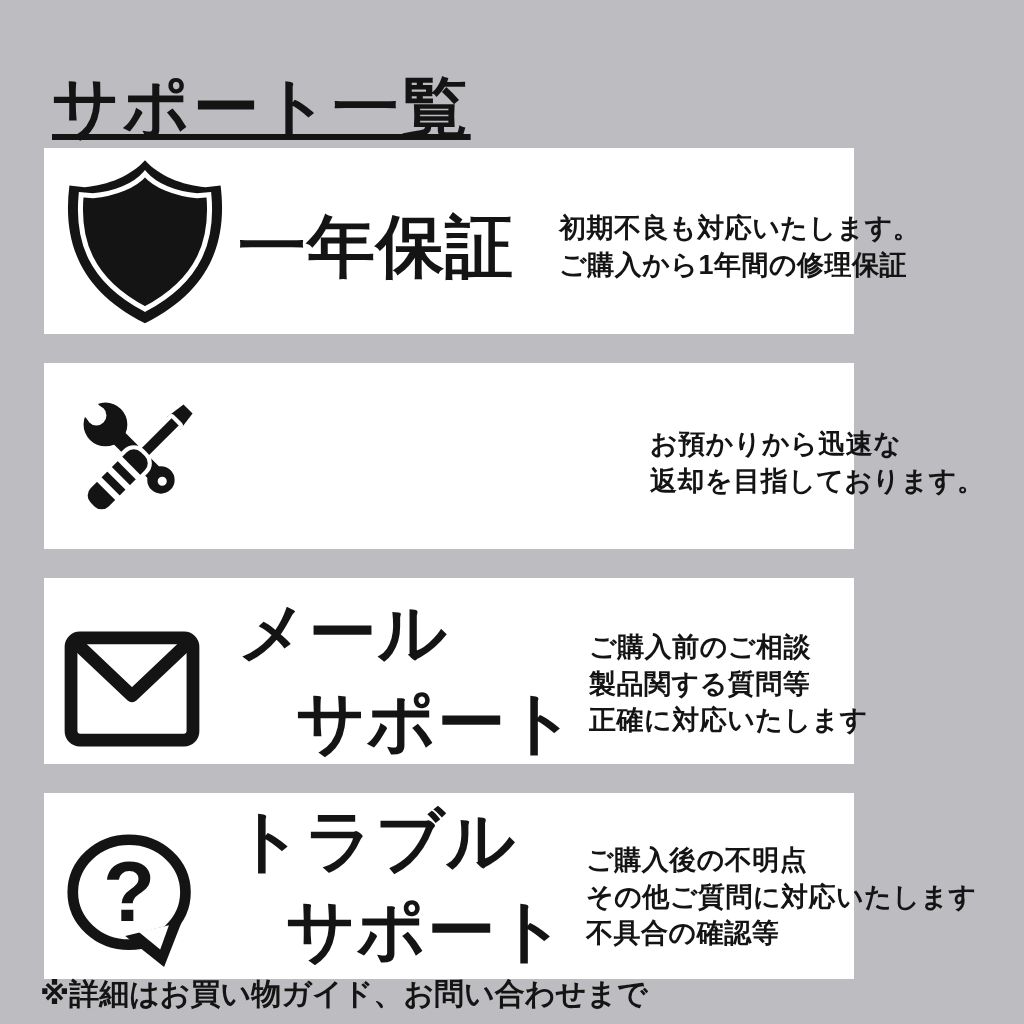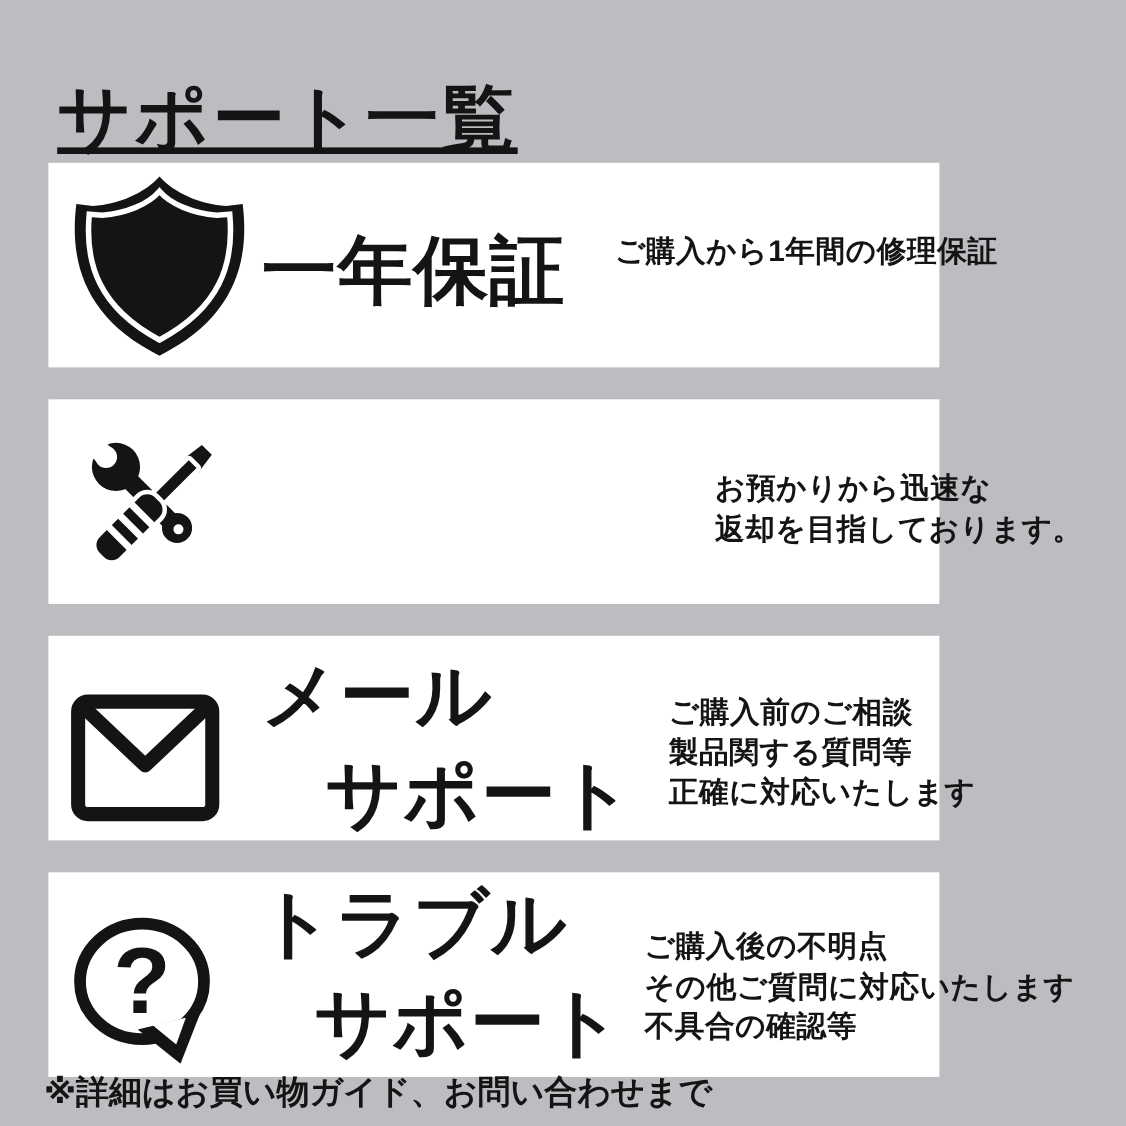--- a/index.html
+++ b/index.html
@@ -38,21 +38,21 @@
   .c1 .title{left:194px;top:64px;}
   .c1 .desc{left:515px;top:62px;}
   
   .c2 .icon{left:22px;top:22px;width:146px;height:146px;}
   .c2 .title{left:184px;top:58px;}
   .c2 .desc{left:606px;top:63px;}
   
   .c3 .icon{left:18px;top:52px;width:140px;height:118px;}
   .c3 .title{left:194px;top:20px;}
   .c3 .title .t-line2{margin-left:58px;}
-  .c3 .desc{left:545px;top:51px;margin-left:19px;}
+  .c3 .desc{left:545px;top:51px;}
   
   .c4 .icon{left:20px;top:38px;width:138px;height:136px;}
   .c4 .title{left:190px;top:13px;}
   .c4 .title .t-line2{margin-left:52px;}
   .c4 .desc{left:542px;top:49px;}
   .footer-note{
     position:absolute;left:40px;top:976px;
     font-size:30px;font-weight:900;line-height:1.2;white-space:nowrap;
   }
   .halo{paint-order:stroke;stroke:#fff;stroke-width:9;stroke-linejoin:round;}
@@ -68,20 +68,21 @@
     <span class="icon">
       <svg viewBox="0 0 100 100" xmlns="http://www.w3.org/2000/svg">
         <path d="M50 2 C42 11 28 17 14 18 L5 17 C1 49 10 79 50 99 C90 79 99 49 95 17 L86 18 C72 17 58 11 50 2 Z" fill="#141414"></path>
         <path d="M50 10 C44 17 32 22 19 23 L12 22.5 C9.5 49 17 73 50 90.5 C83 73 90.5 49 88 22.5 L81 23 C68 22 56 17 50 10 Z" fill="none" stroke="#ffffff" stroke-width="3"></path>
       </svg>
     </span>
     <div class="title">
       <span class="t-line">一年保証</span>
     </div>
     <div class="desc">
+      <div>初期不良も対応いたします。</div>
       <div>ご購入から1年間の修理保証</div>
     </div>
   </section>
 
   <section class="card c2">
     <span class="icon">
       <svg viewBox="0 0 160 160" xmlns="http://www.w3.org/2000/svg">
 
         <g transform="rotate(-45 80 80)">
           <circle cx="80" cy="28" r="24" fill="#141414"></circle>

